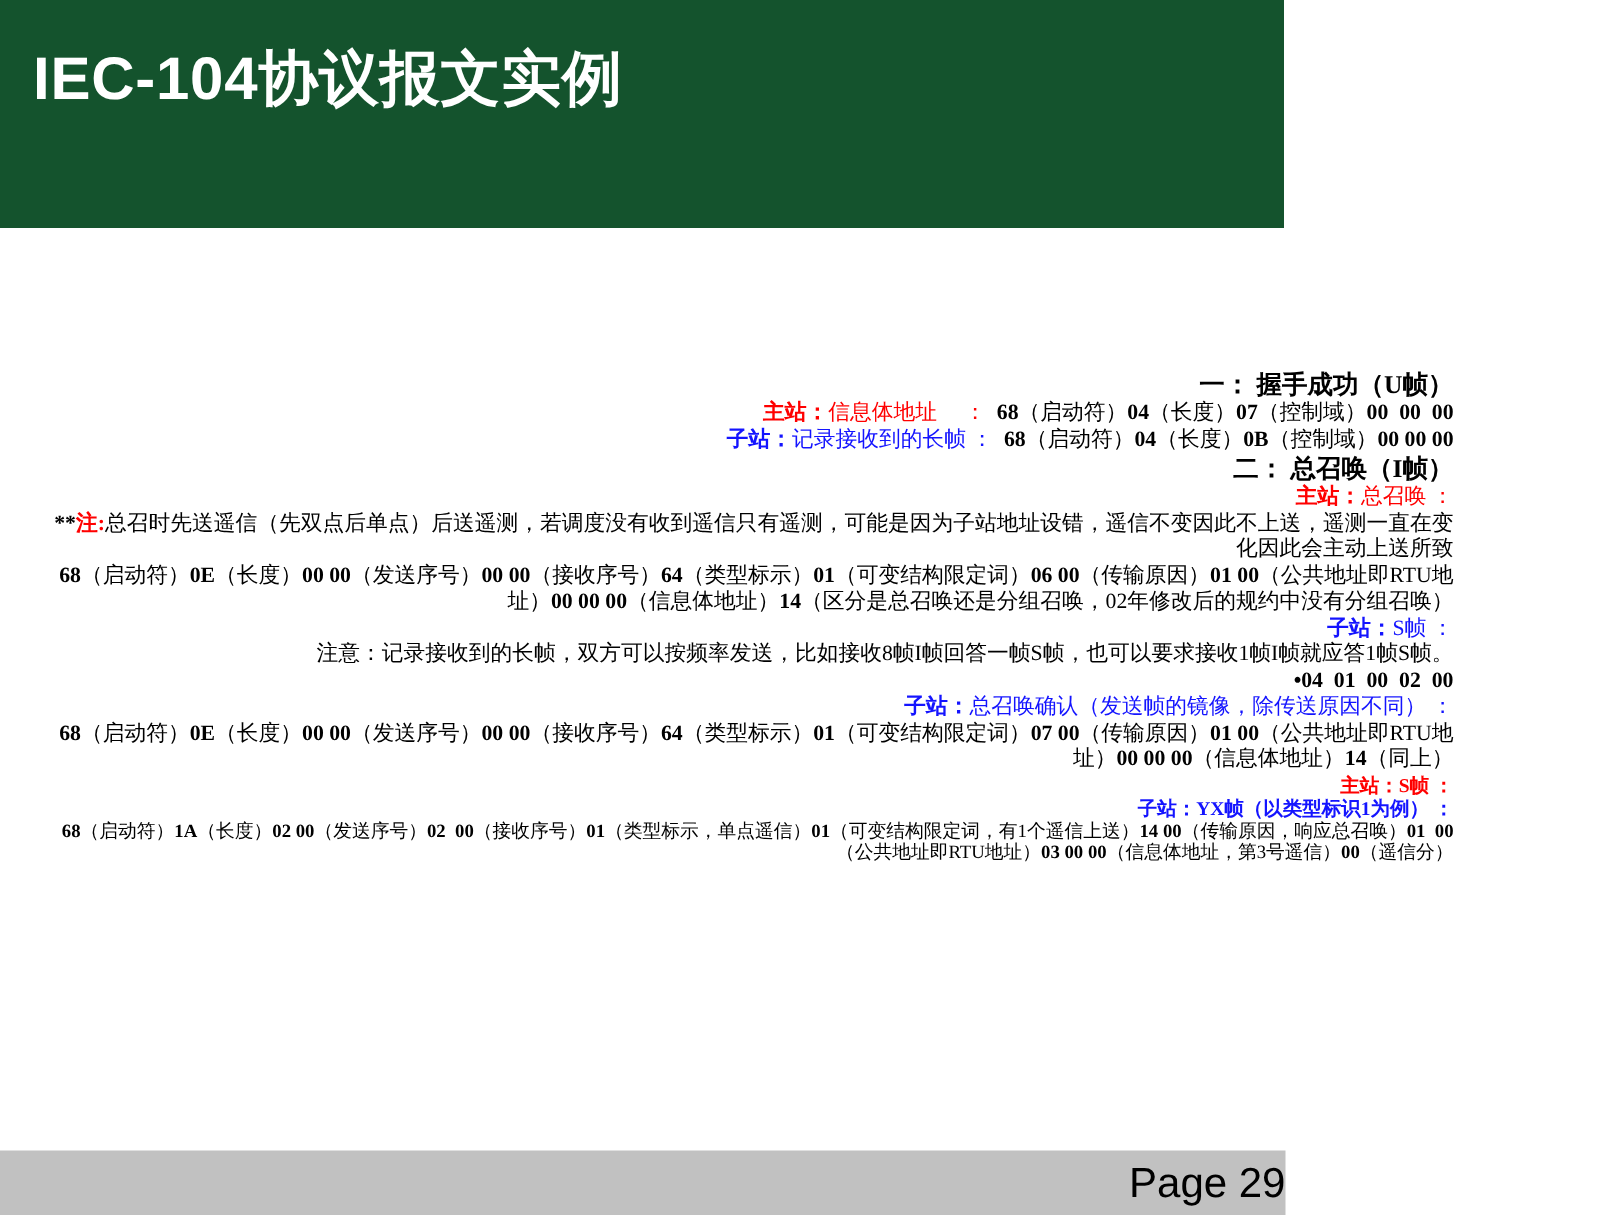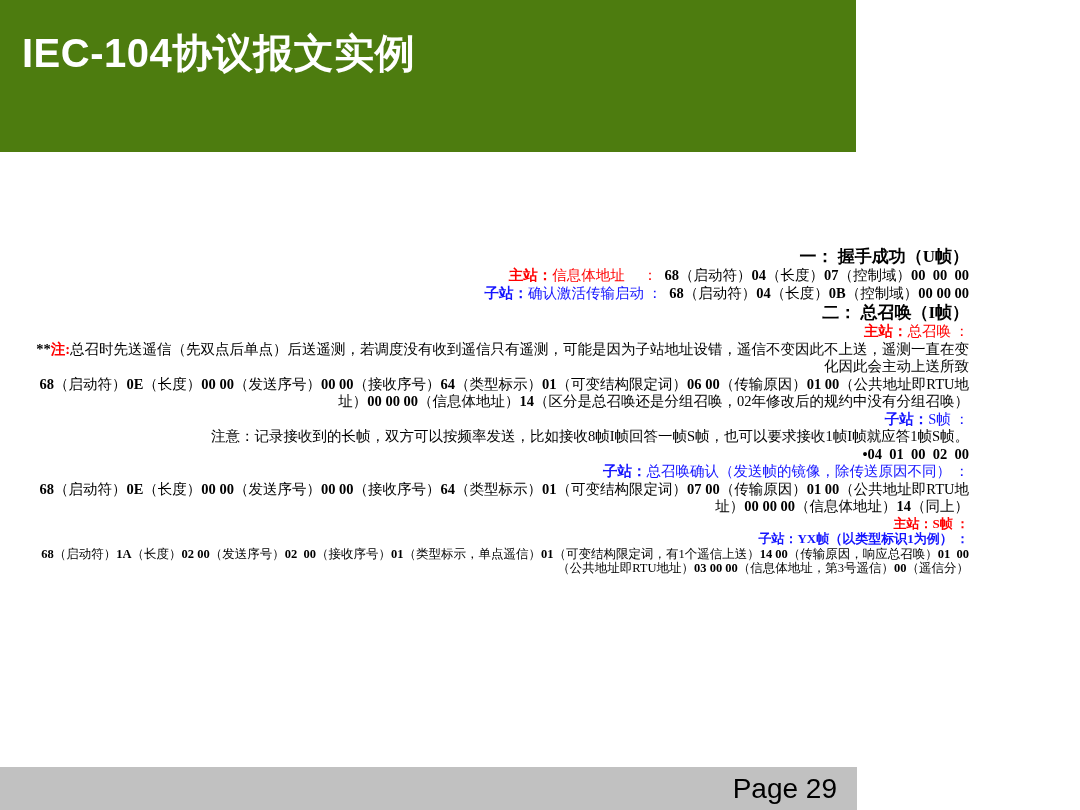--- a/index.html
+++ b/index.html
@@ -5,21 +5,21 @@
   html,body{margin:0;padding:0;}
   body{
     width:1080px;height:810px;background:#ffffff;
     font-family:"Liberation Serif","DejaVu Serif",serif;
     overflow:hidden;
   }
   .slide{position:relative;width:1080px;height:810px;background:#ffffff;overflow:hidden;}
 
   .header{
     position:absolute;left:0;top:0;width:856px;height:152px;
-    background:#4d7c0f;
+    background:#14532d;
   }
   .title{
     padding:30px 0 0 22px;
     font-family:"Liberation Sans","DejaVu Sans",sans-serif;
     font-weight:bold;font-size:40px;line-height:46px;color:#ffffff;
     letter-spacing:0.5px;
   }
 
   .content{
     position:absolute;left:31px;top:246px;width:938px;
@@ -38,34 +38,34 @@
   .seg-u{color:#1414FF;}
   .b{font-weight:bold;}
 
   .footer{
     position:absolute;left:0;top:767px;width:857px;height:43px;
     background:#C1C1C1;
     font-family:"Liberation Sans","DejaVu Sans",sans-serif;
     font-size:28px;color:#000;line-height:43px;
     text-align:right;
   }
-  .footer span{padding-right:20px;}
+  .footer span{padding-right:0;}
 </style>
 </head>
 <body>
 
 <div class="slide">
   <div class="header">
     <div class="title">IEC-104协议报文实例</div>
   </div>
 
   <div class="content" id="content">
       <div class="line sz-h" style="padding-left: 9px;"><span class="seg-k b">一： 握手成功（U帧）</span></div>
       <div class="line sz-n"><span class="seg-r b">主站：</span><span class="seg-r">信息体地址　 ：</span><span class="seg-k">  </span><span class="seg-k b">68</span><span class="seg-k">（启动符）</span><span class="seg-k b">04</span><span class="seg-k">（长度）</span><span class="seg-k b">07</span><span class="seg-k">（控制域）</span><span class="seg-k b">00  00  00</span></div>
-      <div class="line sz-n"><span class="seg-u b">子站：</span><span class="seg-u">确认激活传输启动 ：</span><span class="seg-k">  </span><span class="seg-k b">68</span><span class="seg-k">（启动符）</span><span class="seg-k b">04</span><span class="seg-k">（长度）</span><span class="seg-k b">0B</span><span class="seg-k">（控制域）</span><span class="seg-k b">00 00 00</span></div>
+      <div class="line sz-n"><span class="seg-u b">子站：</span><span class="seg-u">记录接收到的长帧 ：</span><span class="seg-k">  </span><span class="seg-k b">68</span><span class="seg-k">（启动符）</span><span class="seg-k b">04</span><span class="seg-k">（长度）</span><span class="seg-k b">0B</span><span class="seg-k">（控制域）</span><span class="seg-k b">00 00 00</span></div>
       <div class="line sz-h" style="padding-left: 14px;"><span class="seg-k b">二： 总召唤（I帧）</span></div>
       <div class="line sz-n"><span class="seg-r b">主站：</span><span class="seg-r">总召唤 ：</span></div>
       <div class="line sz-n"><span class="seg-k b">**</span><span class="seg-r b">注:</span><span class="seg-k">总召时先送遥信（先双点后单点）后送遥测，若调度没有收到遥信只有遥测，可能是因为子站地址设错，遥信不变因此不上送，遥测一直在变化因此会主动上送所致</span></div>
       <div class="line sz-n"><span class="seg-k b">68</span><span class="seg-k">（启动符）</span><span class="seg-k b">0E</span><span class="seg-k">（长度）</span><span class="seg-k b">00 00</span><span class="seg-k">（发送序号）</span><span class="seg-k b">00 00</span><span class="seg-k">（接收序号）</span><span class="seg-k b">64</span><span class="seg-k">（类型标示）</span><span class="seg-k b">01</span><span class="seg-k">（可变结构限定词）</span><span class="seg-k b">06 00</span><span class="seg-k">（传输原因）</span><span class="seg-k b">01 00</span><span class="seg-k">（公共地址即RTU地址）</span><span class="seg-k b">00 00 00</span><span class="seg-k">（信息体地址）</span><span class="seg-k b">14</span><span class="seg-k">（区分是总召唤还是分组召唤，02年修改后的规约中没有分组召唤）</span></div>
       <div class="line sz-n"><span class="seg-u b">子站：</span><span class="seg-u">S帧 ：</span></div>
       <div class="line sz-n"><span class="seg-k">注意：记录接收到的长帧，双方可以按频率发送，比如接收8帧I帧回答一帧S帧，也可以要求接收1帧I帧就应答1帧S帧。</span></div>
       <div class="line sz-n"><span class="seg-k b">•04  01  00  02  00</span></div>
       <div class="line sz-n"><span class="seg-u b">子站：</span><span class="seg-u">总召唤确认（发送帧的镜像，除传送原因不同） ：</span></div>
       <div class="line sz-n"><span class="seg-k b">68</span><span class="seg-k">（启动符）</span><span class="seg-k b">0E</span><span class="seg-k">（长度）</span><span class="seg-k b">00 00</span><span class="seg-k">（发送序号）</span><span class="seg-k b">00 00</span><span class="seg-k">（接收序号）</span><span class="seg-k b">64</span><span class="seg-k">（类型标示）</span><span class="seg-k b">01</span><span class="seg-k">（可变结构限定词）</span><span class="seg-k b">07 00</span><span class="seg-k">（传输原因）</span><span class="seg-k b">01 00</span><span class="seg-k">（公共地址即RTU地址）</span><span class="seg-k b">00 00 00</span><span class="seg-k">（信息体地址）</span><span class="seg-k b">14</span><span class="seg-k">（同上）</span></div>
       <div class="line sz-s"><span class="seg-r b">主站：</span><span class="seg-r">S帧 ：</span></div>

